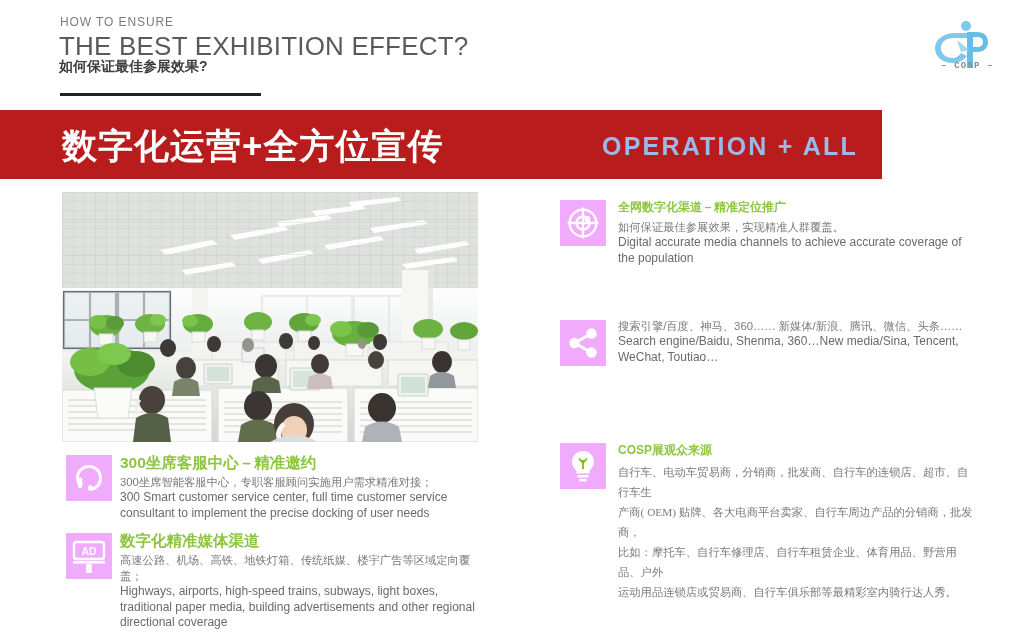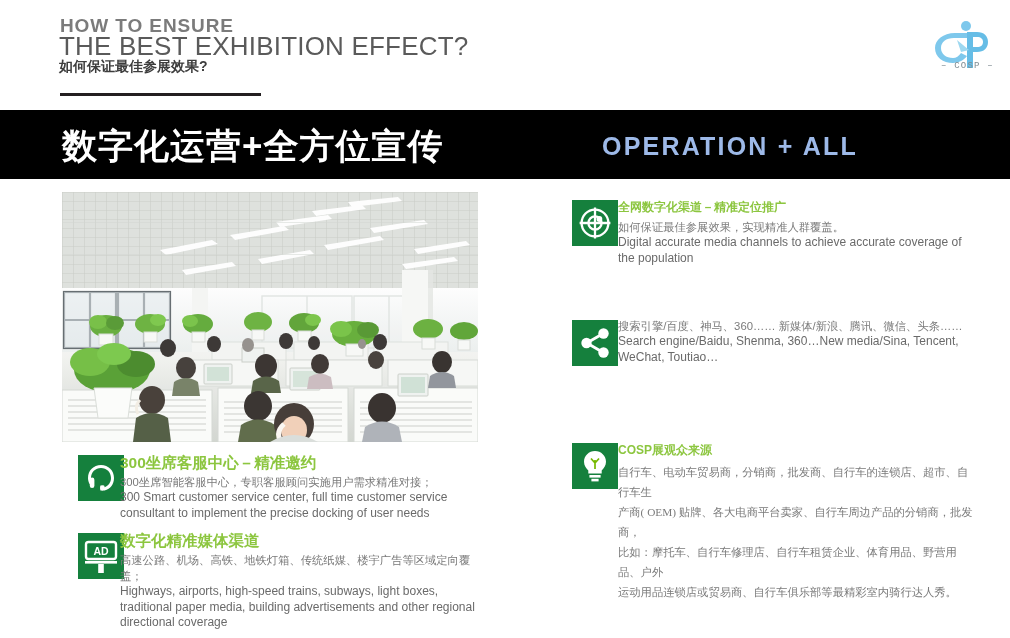--- a/index.html
+++ b/index.html
@@ -6,65 +6,65 @@
   body{
     width:1010px;height:638px;overflow:hidden;
     background:#ffffff;
     font-family:"Liberation Sans","DejaVu Sans",sans-serif;
     position:relative;
   }
   
   #header{position:absolute;left:0;top:0;width:1010px;height:110px;}
   #eyebrow{
     position:absolute;left:60px;top:15px;
-    font-size:19px;letter-spacing:.9px;color:#7b7b7b;font-weight:700;
+    font-size:12px;letter-spacing:.9px;color:#7b7b7b;font-weight:400;
     white-space:nowrap;
   }
   #title-en{
     position:absolute;left:59px;top:31px;
     font-size:26px;letter-spacing:.2px;color:#5a5a5a;font-weight:400;
     white-space:nowrap;
   }
   #title-cn{
     position:absolute;left:59px;top:58px;
     font-size:14px;color:#3d3d3d;font-weight:700;
     white-space:nowrap;
   }
   #header-rule{
     position:absolute;left:60px;top:93px;width:201px;height:3px;background:#231f20;
   }
   
-  #logo{position:absolute;left:925px;top:18px;width:70px;height:52px;}
+  #logo{position:absolute;left:925px;top:18px;width:70px;height:52px;font-weight:bold;}
   #logo svg{display:block;}
   
   #banner{
-    position:absolute;left:0;top:110px;width:1010px;height:69px;
-    background:#000000;
+    position:absolute;left:0;top:110px;width:882px;height:69px;
+    background:#b91c1c;
   }
   #banner-cn{
     position:absolute;left:62px;top:13px;
     font-size:35px;font-weight:700;color:#ffffff;letter-spacing:1px;
     white-space:nowrap;
   }
   #banner-en{
     position:absolute;left:602px;top:22px;
     font-size:25px;font-weight:700;color:#9db9e8;letter-spacing:2.2px;
     white-space:nowrap;
   }
   
   #photo{
     position:absolute;left:62px;top:192px;width:416px;height:250px;
     overflow:hidden;background:#dfe3e1;
   }
   #photo svg{display:block;}
   
   .feature{position:absolute;}
   .ficon{
-    position:absolute;left:16px;top:0;width:46px;height:46px;
-    background:#15803d;
+    position:absolute;left:4px;top:0;width:46px;height:46px;
+    background:#f0abfc;
   }
   .ficon svg{display:block;}
   .ftext{position:absolute;left:58px;top:-2px;}
   .fhead{
     font-size:15.5px;font-weight:700;color:#8cc63f;
     white-space:nowrap;line-height:19px;margin:0 0 2px 0;
   }
   .fbody{
     font-size:12px;color:#6a6a6a;line-height:15.5px;font-weight:400;
   }

